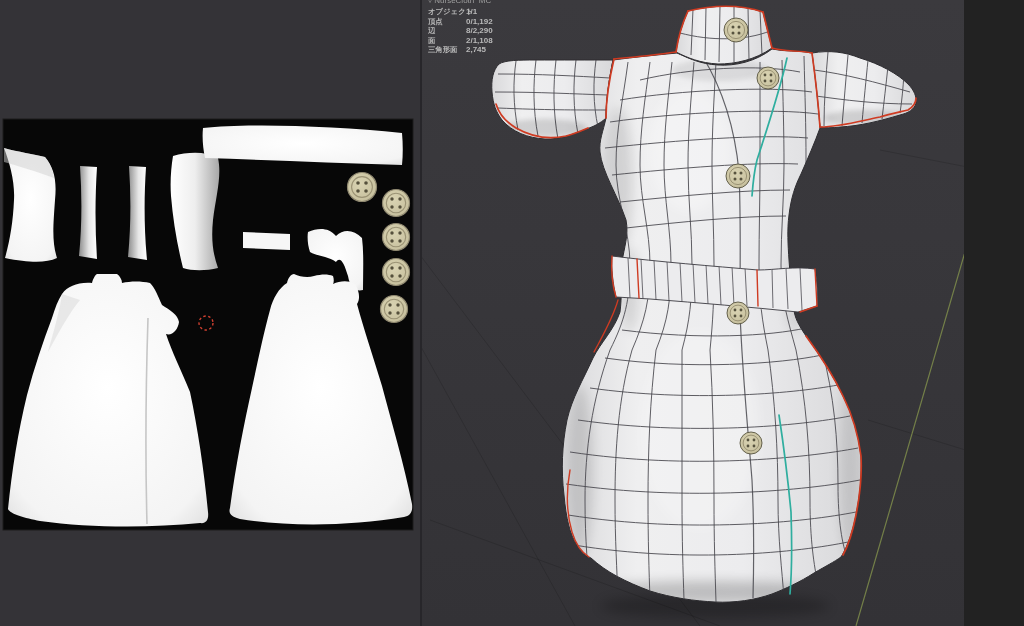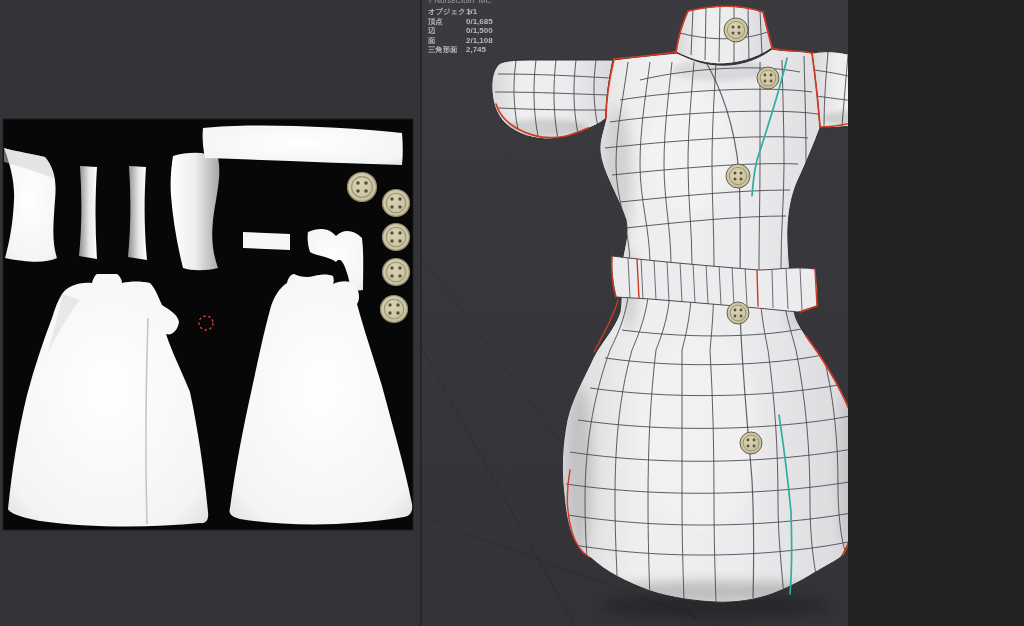--- a/index.html
+++ b/index.html
@@ -1,16 +1,16 @@
 <!DOCTYPE html>
 <html><head>
 <meta charset="utf-8">
 <style>
   html,body{margin:0;padding:0;background:#222;}
-  .screen{position:relative;width:848px;height:626px;overflow:hidden;
+  .screen{position:relative;width:964px;height:626px;overflow:hidden;
           font-family:"Liberation Sans","DejaVu Sans",sans-serif;background:#39383c;}
   .screen svg{position:absolute;left:0;top:0;}
   .stats{position:absolute;left:428px;top:-4px;color:#b9b9b9;font-size:8px;line-height:9.6px;
          letter-spacing:0;user-select:none;}
   .stats .objname{color:#9f9f9f;font-size:8px;height:8px;overflow:hidden;margin-bottom:3px;white-space:nowrap;}
   .stats .row{position:relative;height:9.6px;white-space:nowrap;font-weight:bold;}
   .stats .row .lbl{display:inline-block;min-width:37px;transform:scale(0.92);transform-origin:left;}
   .stats .row .val{position:absolute;left:38px;top:0;}
 </style>
 </head>
@@ -344,24 +344,24 @@
 </svg>
 
 <div class="stats">
   <div class="objname">
     <span>▿ </span><span>NurseCloth_MC</span>
   </div>
   <div class="row">
     <span class="lbl">オブジェクト</span><span class="val">1/1</span>
   </div>
   <div class="row">
-    <span class="lbl">頂点</span><span class="val">0/1,685</span>
-  </div>
-  <div class="row">
-    <span class="lbl">辺</span><span class="val">0/1,500</span>
+    <span class="lbl">頂点</span><span class="val">0/1,192</span>
+  </div>
+  <div class="row">
+    <span class="lbl">辺</span><span class="val">8/2,290</span>
   </div>
   <div class="row">
     <span class="lbl">面</span><span class="val">2/1,108</span>
   </div>
   <div class="row">
     <span class="lbl">三角形面</span><span class="val">2,745</span>
   </div>
 </div>
 </div>
 

